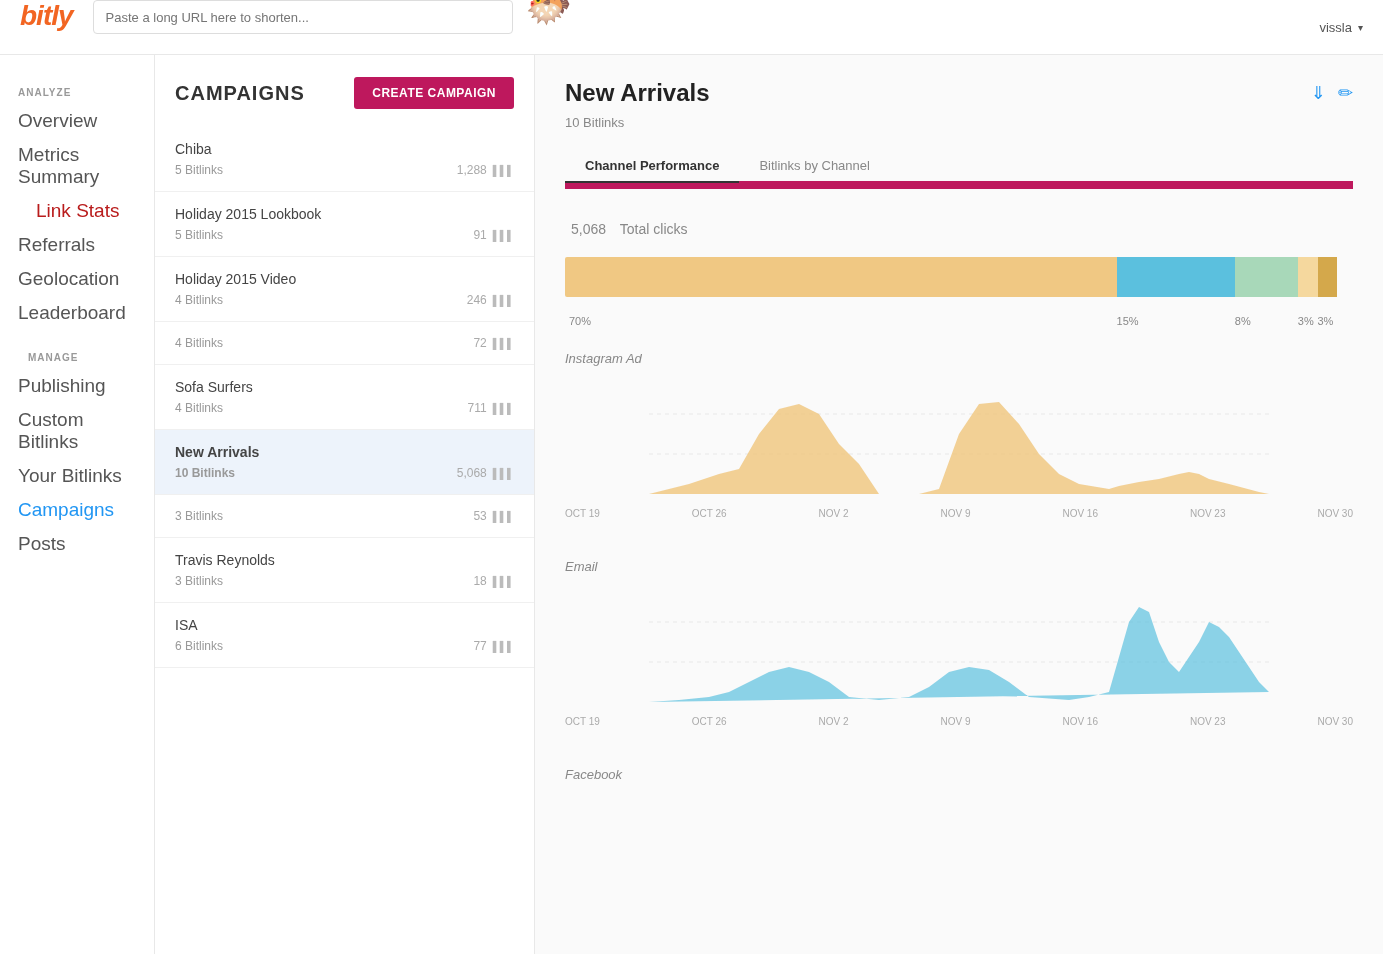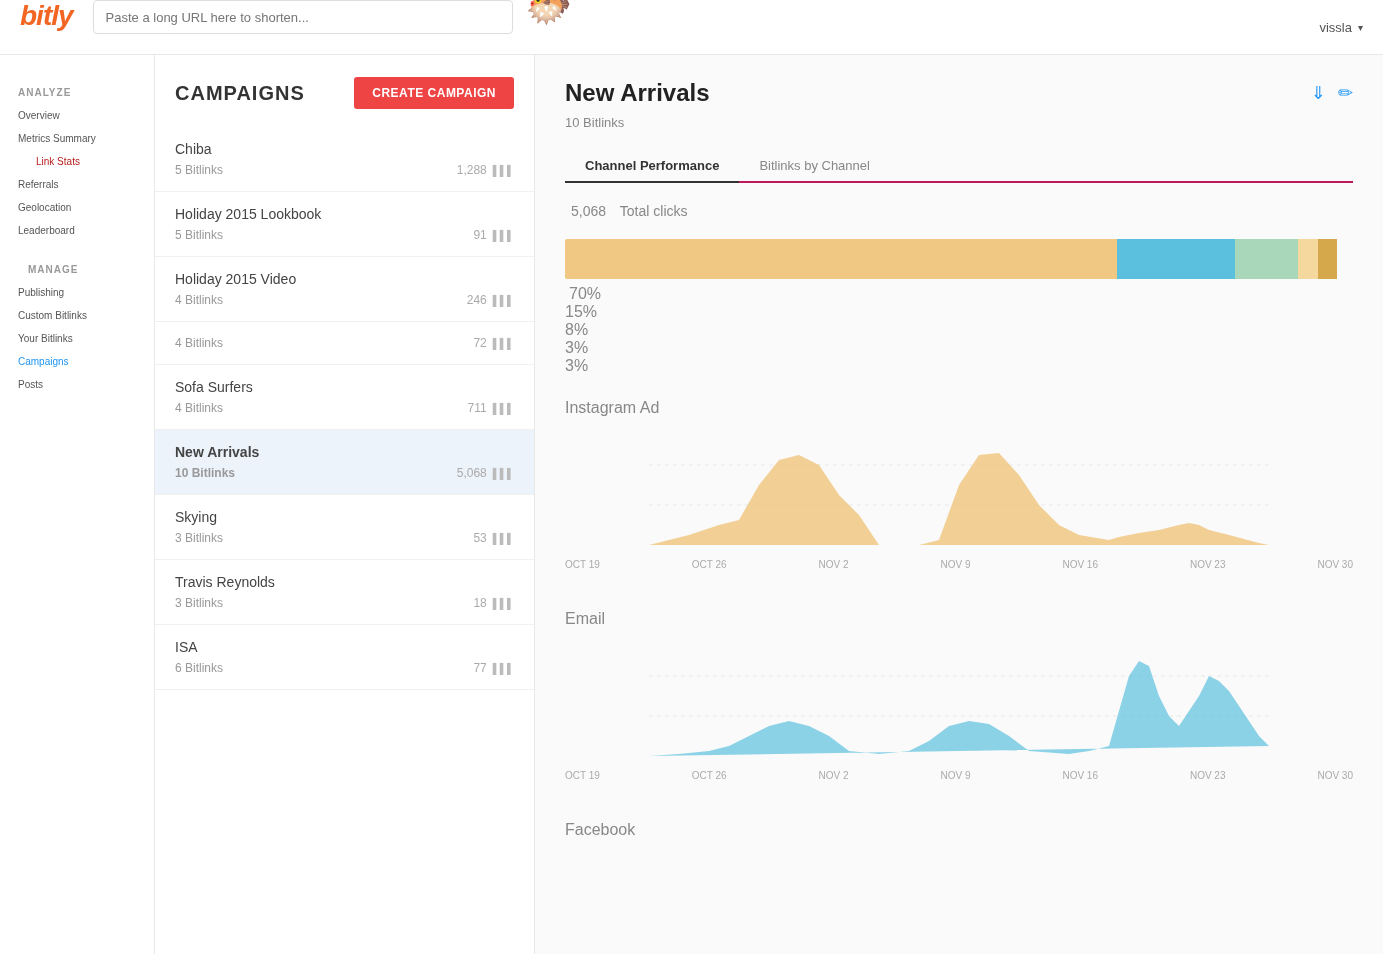--- a/index.html
+++ b/index.html
@@ -28,81 +28,81 @@
     
     .sidebar {
       width: 155px; background: #fff; border-right: 1px solid #e8e8e8;
       padding: 20px 0; overflow-y: auto; flex-shrink: 0;
     }
     .sidebar-section-title {
       font-size: 10px; font-weight: 700; color: #999; letter-spacing: 1px;
       padding: 12px 18px 6px; text-transform: uppercase;
     }
     .sidebar-item {
-      display: block; padding: 6px 18px; font-size: 10px; color: #555;
+      display: block; padding: 6px 18px; font-size: 19px; color: #555;
       cursor: pointer; text-decoration: none;
     }
     .sidebar-item.active { color: #2196f3; font-weight: 500; }
 
     
     .main { flex: 1; overflow-y: auto; display: flex; }
 
     
     .campaigns-pane {
       width: 380px; flex-shrink: 0; border-right: 1px solid #e8e8e8;
       background: #fff; overflow-y: auto;
     }
     .campaigns-header {
       display: flex; align-items: center; justify-content: space-between;
       padding: 22px 20px 18px;
     }
     .campaigns-title { font-size: 20px; font-weight: 700; color: #333; letter-spacing: 1px; text-transform: uppercase; }
     .create-btn {
-      background: #ef4444; color: #fff; border: none; border-radius: 3px;
+      background: #be185d; color: #fff; border: none; border-radius: 3px;
       padding: 9px 18px; font-size: 12px; font-weight: 700; cursor: pointer;
       letter-spacing: 0.5px; text-transform: uppercase;
     }
     .campaign-item { padding: 14px 20px; border-bottom: 1px solid #f0f0f0; cursor: pointer; }
     .campaign-item.selected { background: #edf3fb; }
     .campaign-name { font-size: 14px; color: #444; font-weight: 500; margin-bottom: 6px; }
     .campaign-meta { display: flex; align-items: center; justify-content: space-between; color: #999; font-size: 12px; gap: 28px; }
     .campaign-clicks { color: #aaa; display: flex; align-items: center; gap: 6px; }
     .bar-icon { font-size: 10px; color: #bbb; }
 
     
     .detail-pane { flex: 1; padding: 24px 30px; overflow-y: auto; background: #fafafa; }
     .detail-header { display: flex; align-items: center; justify-content: space-between; margin-bottom: 8px; }
     .detail-title { font-size: 24px; font-weight: 700; color: #222; }
     .detail-actions { display: flex; gap: 12px; }
     .action-icon { color: #2196f3; font-size: 18px; cursor: pointer; }
     .detail-bitlinks { font-size: 13px; color: #888; margin-bottom: 20px; }
 
     
-    .tabs { display: flex; border-bottom: 2px solid #be185d; margin-bottom: 8px; }
+    .tabs { display: flex; border-bottom: 8px solid #be185d; margin-bottom: 20px; }
     .tab {
       padding: 8px 20px; font-size: 13px; color: #888; cursor: pointer;
       border-bottom: 2px solid transparent; margin-bottom: -2px;
     }
     .tab.active { color: #333; font-weight: 600; border-bottom: 2px solid #333; }
 
     
     .total-clicks { font-size: 28px; font-weight: 300; color: #333; margin-bottom: 16px; }
     .total-clicks span { font-size: 14px; color: #888; font-weight: 400; margin-left: 6px; }
 
     
     .stacked-bar-wrap { margin-bottom: 8px; }
     .stacked-bar { display: flex; height: 40px; border-radius: 2px; overflow: hidden; }
     .bar-seg { height: 100%; }
-    .bar-labels { display: flex; margin-top: 6px; font-size: 16px; color: #888; flex-direction: column; }
+    .bar-labels { display: flex; margin-top: 18px; font-size: 11px; color: #888; }
     .bar-label-item { display: flex; align-items: center; }
     .bar-label-pct { color: #888; }
 
     
     .channel-section { margin-top: 24px; }
-    .channel-title { font-size: 16px; color: #888; margin-bottom: 8px; font-weight: 500; }
+    .channel-title { font-size: 13px; color: #888; margin-bottom: 8px; font-weight: 500; font-style: italic; }
     .chart-area { width: 100%; height: 130px; position: relative; margin-bottom: 4px; }
     .x-labels { display: flex; justify-content: space-between; font-size: 10px; color: #aaa; padding: 0 0 16px; }
   </style>
 </head>
 <body>
 
 <div class="topbar">
   <div class="logo">bitly</div>
   <div class="url-input-wrap">
     <input class="url-input" type="text" placeholder="Paste a long URL here to shorten..." style="">
@@ -182,21 +182,20 @@
 
       <div class="campaign-item selected">
         <div class="campaign-name" style="font-weight:600;">New Arrivals</div>
         <div class="campaign-meta">
           <span style="font-weight:600;">10 Bitlinks</span>
           <span class="campaign-clicks">5,068 <span class="bar-icon">▌▌▌</span></span>
         </div>
       </div>
 
       <div class="campaign-item">
-        <div class="campaign-name">Skying</div>
         <div class="campaign-meta">
           <span>3 Bitlinks</span>
           <span class="campaign-clicks">53 <span class="bar-icon">▌▌▌</span></span>
         </div>
       </div>
 
       <div class="campaign-item">
         <div class="campaign-name">Travis Reynolds</div>
         <div class="campaign-meta">
           <span>3 Bitlinks</span>

